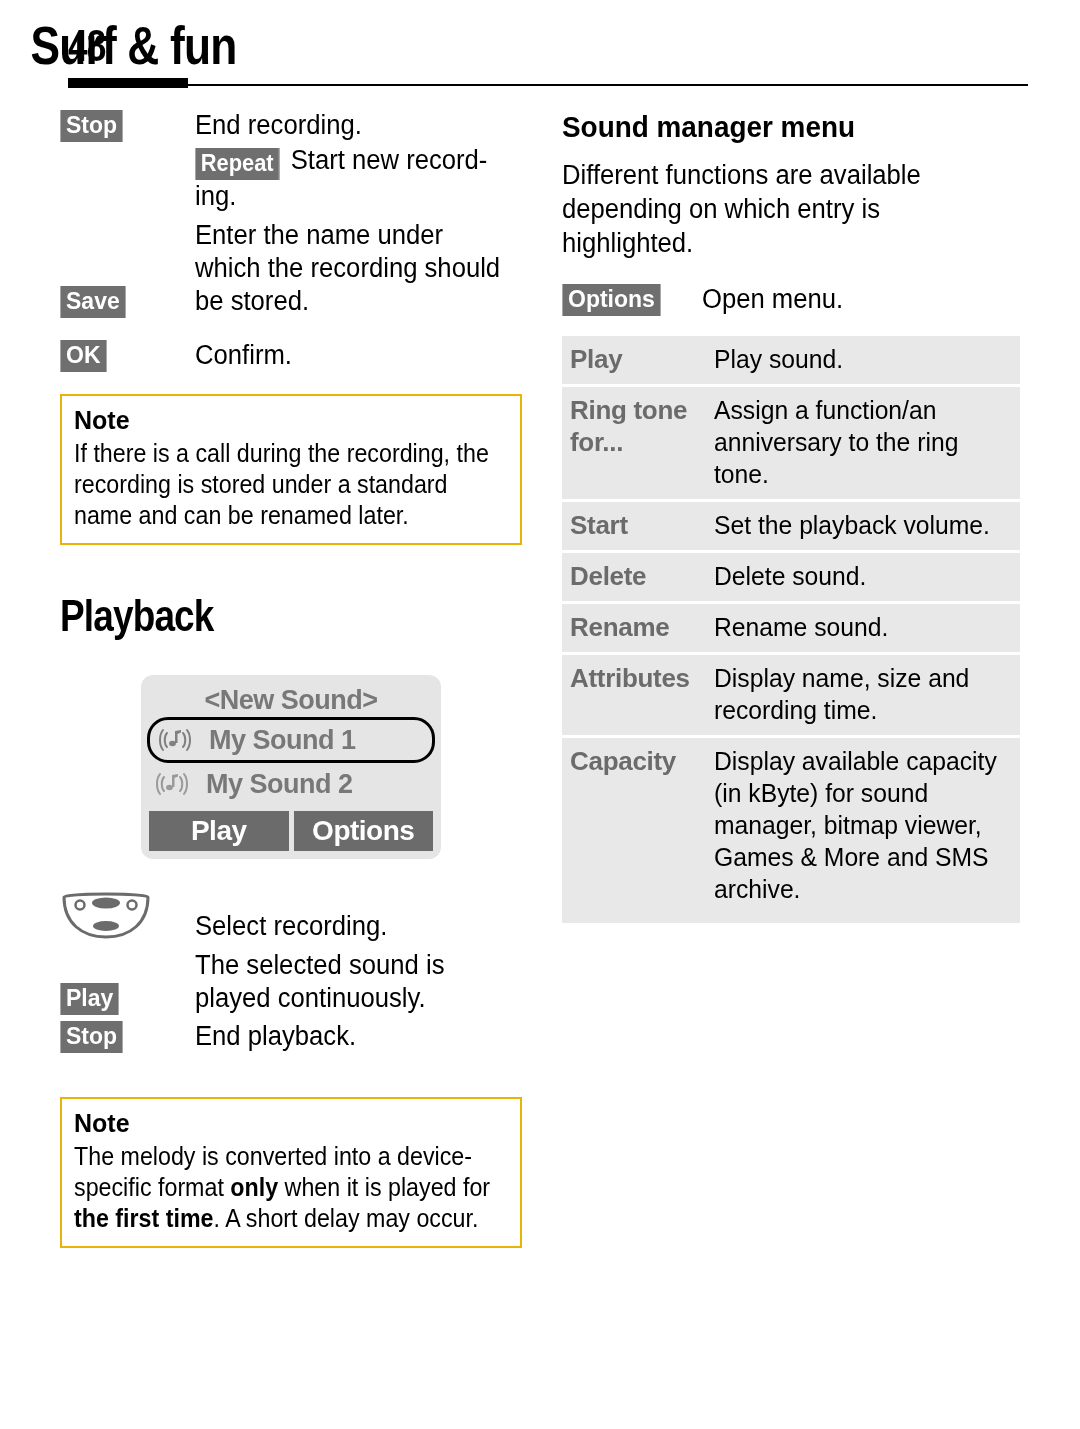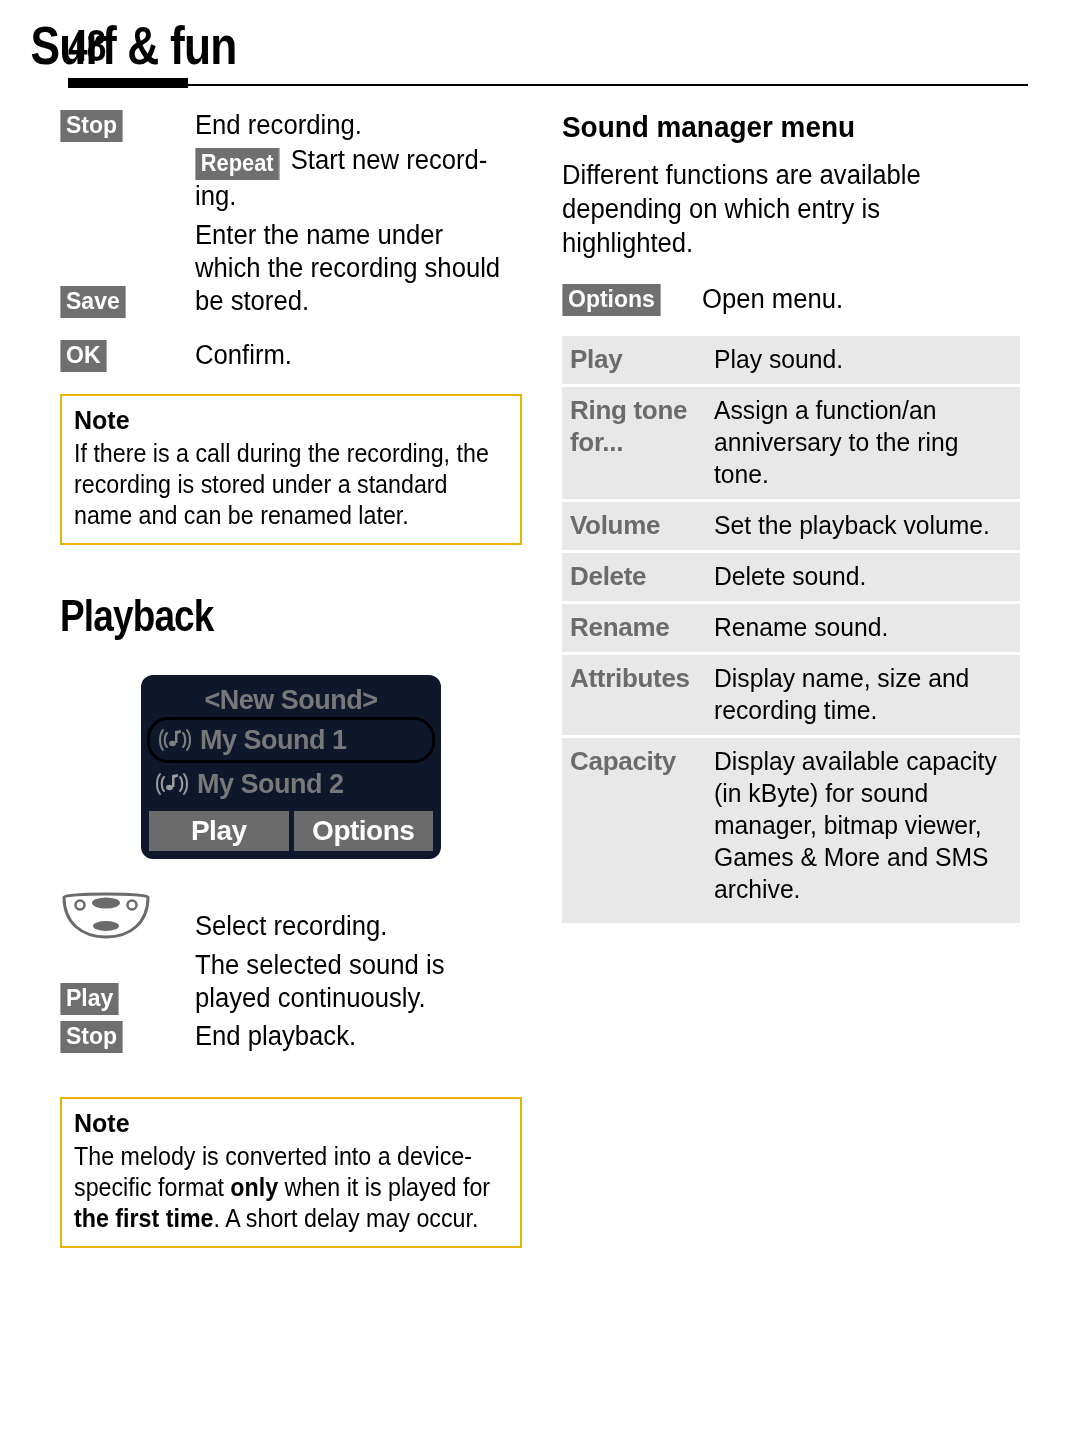--- a/index.html
+++ b/index.html
@@ -159,40 +159,41 @@
     transform: scaleX(0.95);
     transform-origin: left top;
     width: 440px;
   }
 
   
   .phone-screen {
     position: relative;
     width: 300px;
     margin: 30px auto 0 auto;
-    background: #0f172a;
+    background: #e5e5e5;
     border-radius: 12px;
     padding: 8px 0 8px 0;
     box-sizing: border-box;
   }
   .screen-title {
     text-align: center;
     font-size: 27px;
     font-weight: bold;
     color: #787878;
     line-height: 34px;
     letter-spacing: -0.5px;
   }
   .screen-item {
     display: flex;
     align-items: center;
     height: 42px;
     margin: 0 6px;
     padding-left: 6px;
     box-sizing: border-box;
+    gap: 9px;
   }
   .screen-item.selected {
     border: 3px solid #000000;
     border-radius: 21px;
     height: 46px;
   }
   .screen-item-label {
     font-size: 27px;
     font-weight: bold;
     color: #787878;
@@ -390,21 +391,21 @@
   <div class="menu-table" style="margin-top:20px;">
     <div class="menu-row">
       <div class="menu-term">Play</div>
       <div class="menu-def">Play sound.</div>
     </div>
     <div class="menu-row">
       <div class="menu-term">Ring tone for...</div>
       <div class="menu-def">Assign a function/an anniversary to the ring tone.</div>
     </div>
     <div class="menu-row">
-      <div class="menu-term">Volume</div>
+      <div class="menu-term">Start</div>
       <div class="menu-def">Set the playback volume.</div>
     </div>
     <div class="menu-row">
       <div class="menu-term">Delete</div>
       <div class="menu-def">Delete sound.</div>
     </div>
     <div class="menu-row">
       <div class="menu-term">Rename</div>
       <div class="menu-def">Rename sound.</div>
     </div>

